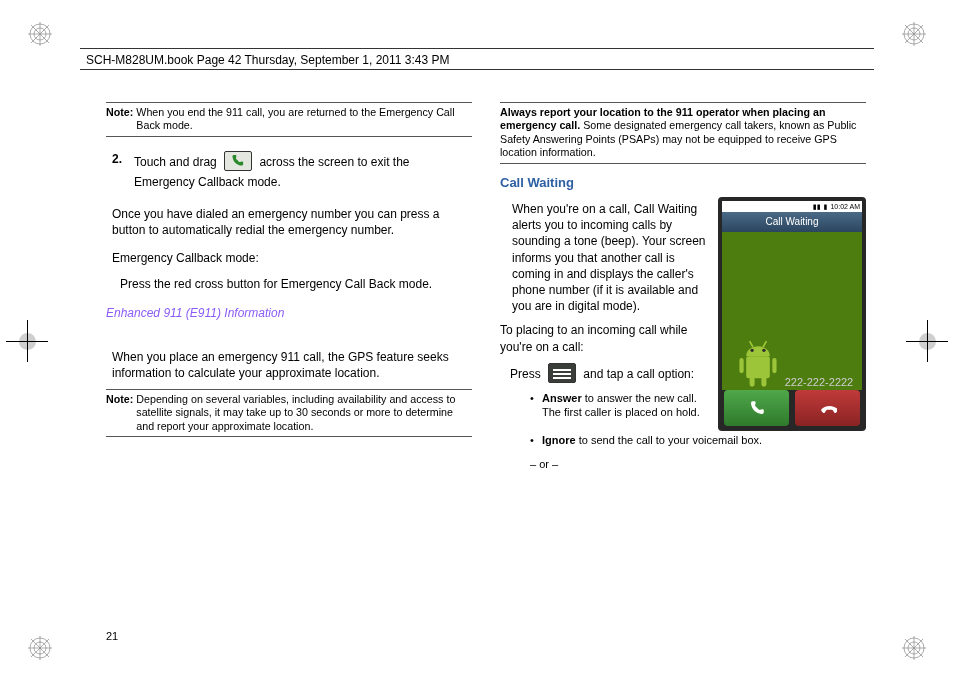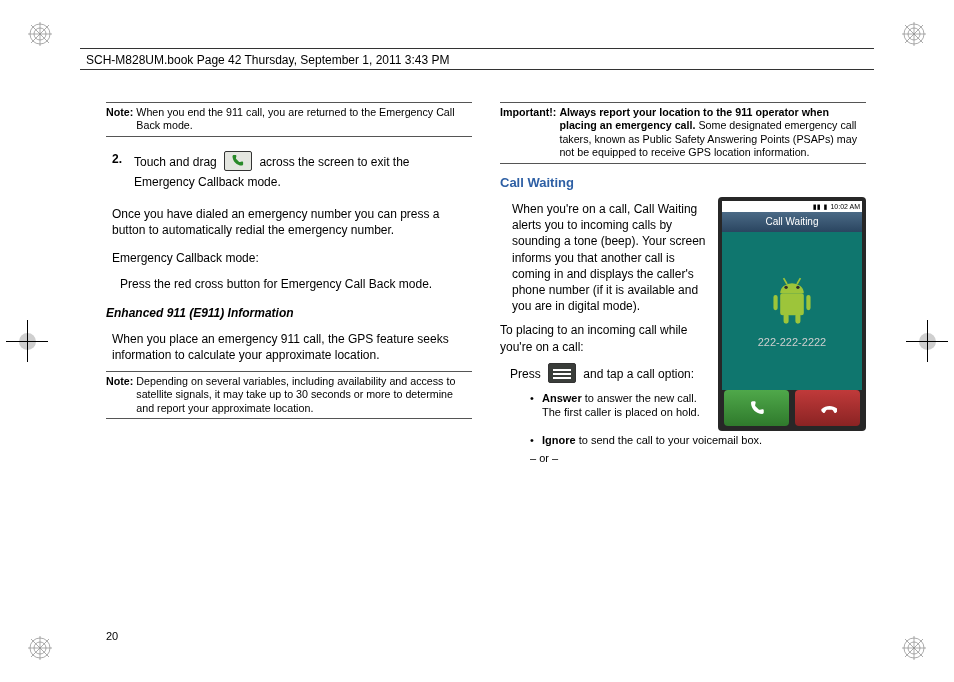--- a/index.html
+++ b/index.html
@@ -27,34 +27,34 @@
 .step .num{font-weight:bold;width:22px;flex-shrink:0}
 .step .body{flex:1;line-height:20px}
 .inline-icon{display:inline-block;vertical-align:-5px;width:26px;height:18px;border:1px solid #333;border-radius:2px;background:#e4e6e0;margin:0 4px;position:relative}
 .phone-icon svg{position:absolute;top:1px;left:5px;width:15px;height:15px}
 .menu-icon .bars{position:absolute;top:3px;left:4px;right:4px}
 .menu-icon .bars span{display:block;height:2px;background:#fff;margin:2px 0}
 .menu-icon{background:#3a3d3a}
 .para{margin:4px 0 8px 6px}
 .sub-arrow{display:flex;margin:2px 0 8px 14px}
 .sub-arrow .body{flex:1}
-.h3{color:#000000;font-weight:bold;font-style:italic;font-size:12px;margin:4px 0 6px 0}
+.h3{color:#8b5cf6;font-weight:normal;font-style:italic;font-size:12px;margin:4px 0 24px 0}
 .h2{color:#2d5fa4;font-weight:bold;font-size:13px;margin:0 0 6px 0}
 .bullet{display:flex;margin:2px 0 4px 30px;font-size:11px;line-height:1.3}
 .bullet .dot{width:12px;flex-shrink:0}
 .bullet .body{flex:1}
-.orline{margin:0 0 0 30px;font-size:11px}
+.orline{margin:6px 0 0 30px;font-size:11px}
 .pagenum{position:absolute;left:106px;bottom:40px;font-size:11px}
 .rightwrap{display:flex;gap:10px}
 .righttext{flex:1}
 .device{width:148px;flex-shrink:0}
 .device .frame{width:148px;height:234px;background:#272727;border-radius:4px;box-sizing:border-box;padding:4px}
 .device .statusbar{height:11px;background:#fff;font-size:7px;display:flex;align-items:center;justify-content:flex-end;color:#000;padding:0 2px;gap:3px}
 .device .titlebar{height:20px;background:linear-gradient(#4b6a86,#2a4560);color:#fff;font-size:10px;display:flex;align-items:center;justify-content:center}
-.device .mid{height:158px;background:#0f766e;display:flex;flex-direction:column;align-items:center;justify-content:center}
+.device .mid{height:158px;background:#4d7c0f;display:flex;flex-direction:row;align-items:flex-end;justify-content:center}
 .device .android{width:54px;height:54px;position:relative}
 .device .phonenum{color:#cfcfcf;font-size:11px;margin-top:8px}
 .device .btnrow{height:36px;display:flex;gap:6px;padding:0 2px}
 .device .callbtn{flex:1;border-radius:4px;display:flex;align-items:center;justify-content:center}
 .green{background:linear-gradient(#4fa84a,#2f7a2c)}
 .red{background:linear-gradient(#c03a3a,#8a2323)}
 .callbtn svg{width:18px;height:18px}
 </style>
 </head>
 <body>
@@ -137,21 +137,20 @@
       <div class="h3">Enhanced 911 (E911) Information</div>
       <div class="para">When you place an emergency 911 call, the GPS feature seeks information to calculate your approximate location.</div>
       <div class="note">
         <span class="lbl">Note:</span>
         <span class="txt">Depending on several variables, including availability and access to satellite signals, it may take up to 30 seconds or more to determine and report your approximate location.</span>
       </div>
     </div>
 
     <div class="col">
       <div class="note">
-        <span class="lbl">Important!:</span>
         <span class="txt"><b>Always report your location to the 911 operator when placing an emergency call. </b><span>Some designated emergency call takers, known as Public Safety Answering Points (PSAPs) may not be equipped to receive GPS location information.</span></span>
       </div>
       <div class="h2">Call Waiting</div>
 
       <div class="rightwrap">
         <div class="righttext">
           <div class="para" style="margin-left:12px">When you're on a call, Call Waiting alerts you to incoming calls by sounding a tone (beep). Your screen informs you that another call is coming in and displays the caller's phone number (if it is available and you are in digital mode).</div>
           <div class="para" style="margin-left:0">To placing to an incoming call while you're on a call:</div>
           <div class="sub-arrow" style="margin-left:10px">
 
@@ -215,14 +214,14 @@
       </div>
 
       <div class="bullet">
         <div class="dot">•</div>
         <div class="body"><b>Ignore</b><span> to send the call to your voicemail box.</span></div>
       </div>
       <div class="orline">– or –</div>
     </div>
   </div>
 
-  <div class="pagenum">20</div>
+  <div class="pagenum">21</div>
 </div>
 
 </body></html>

